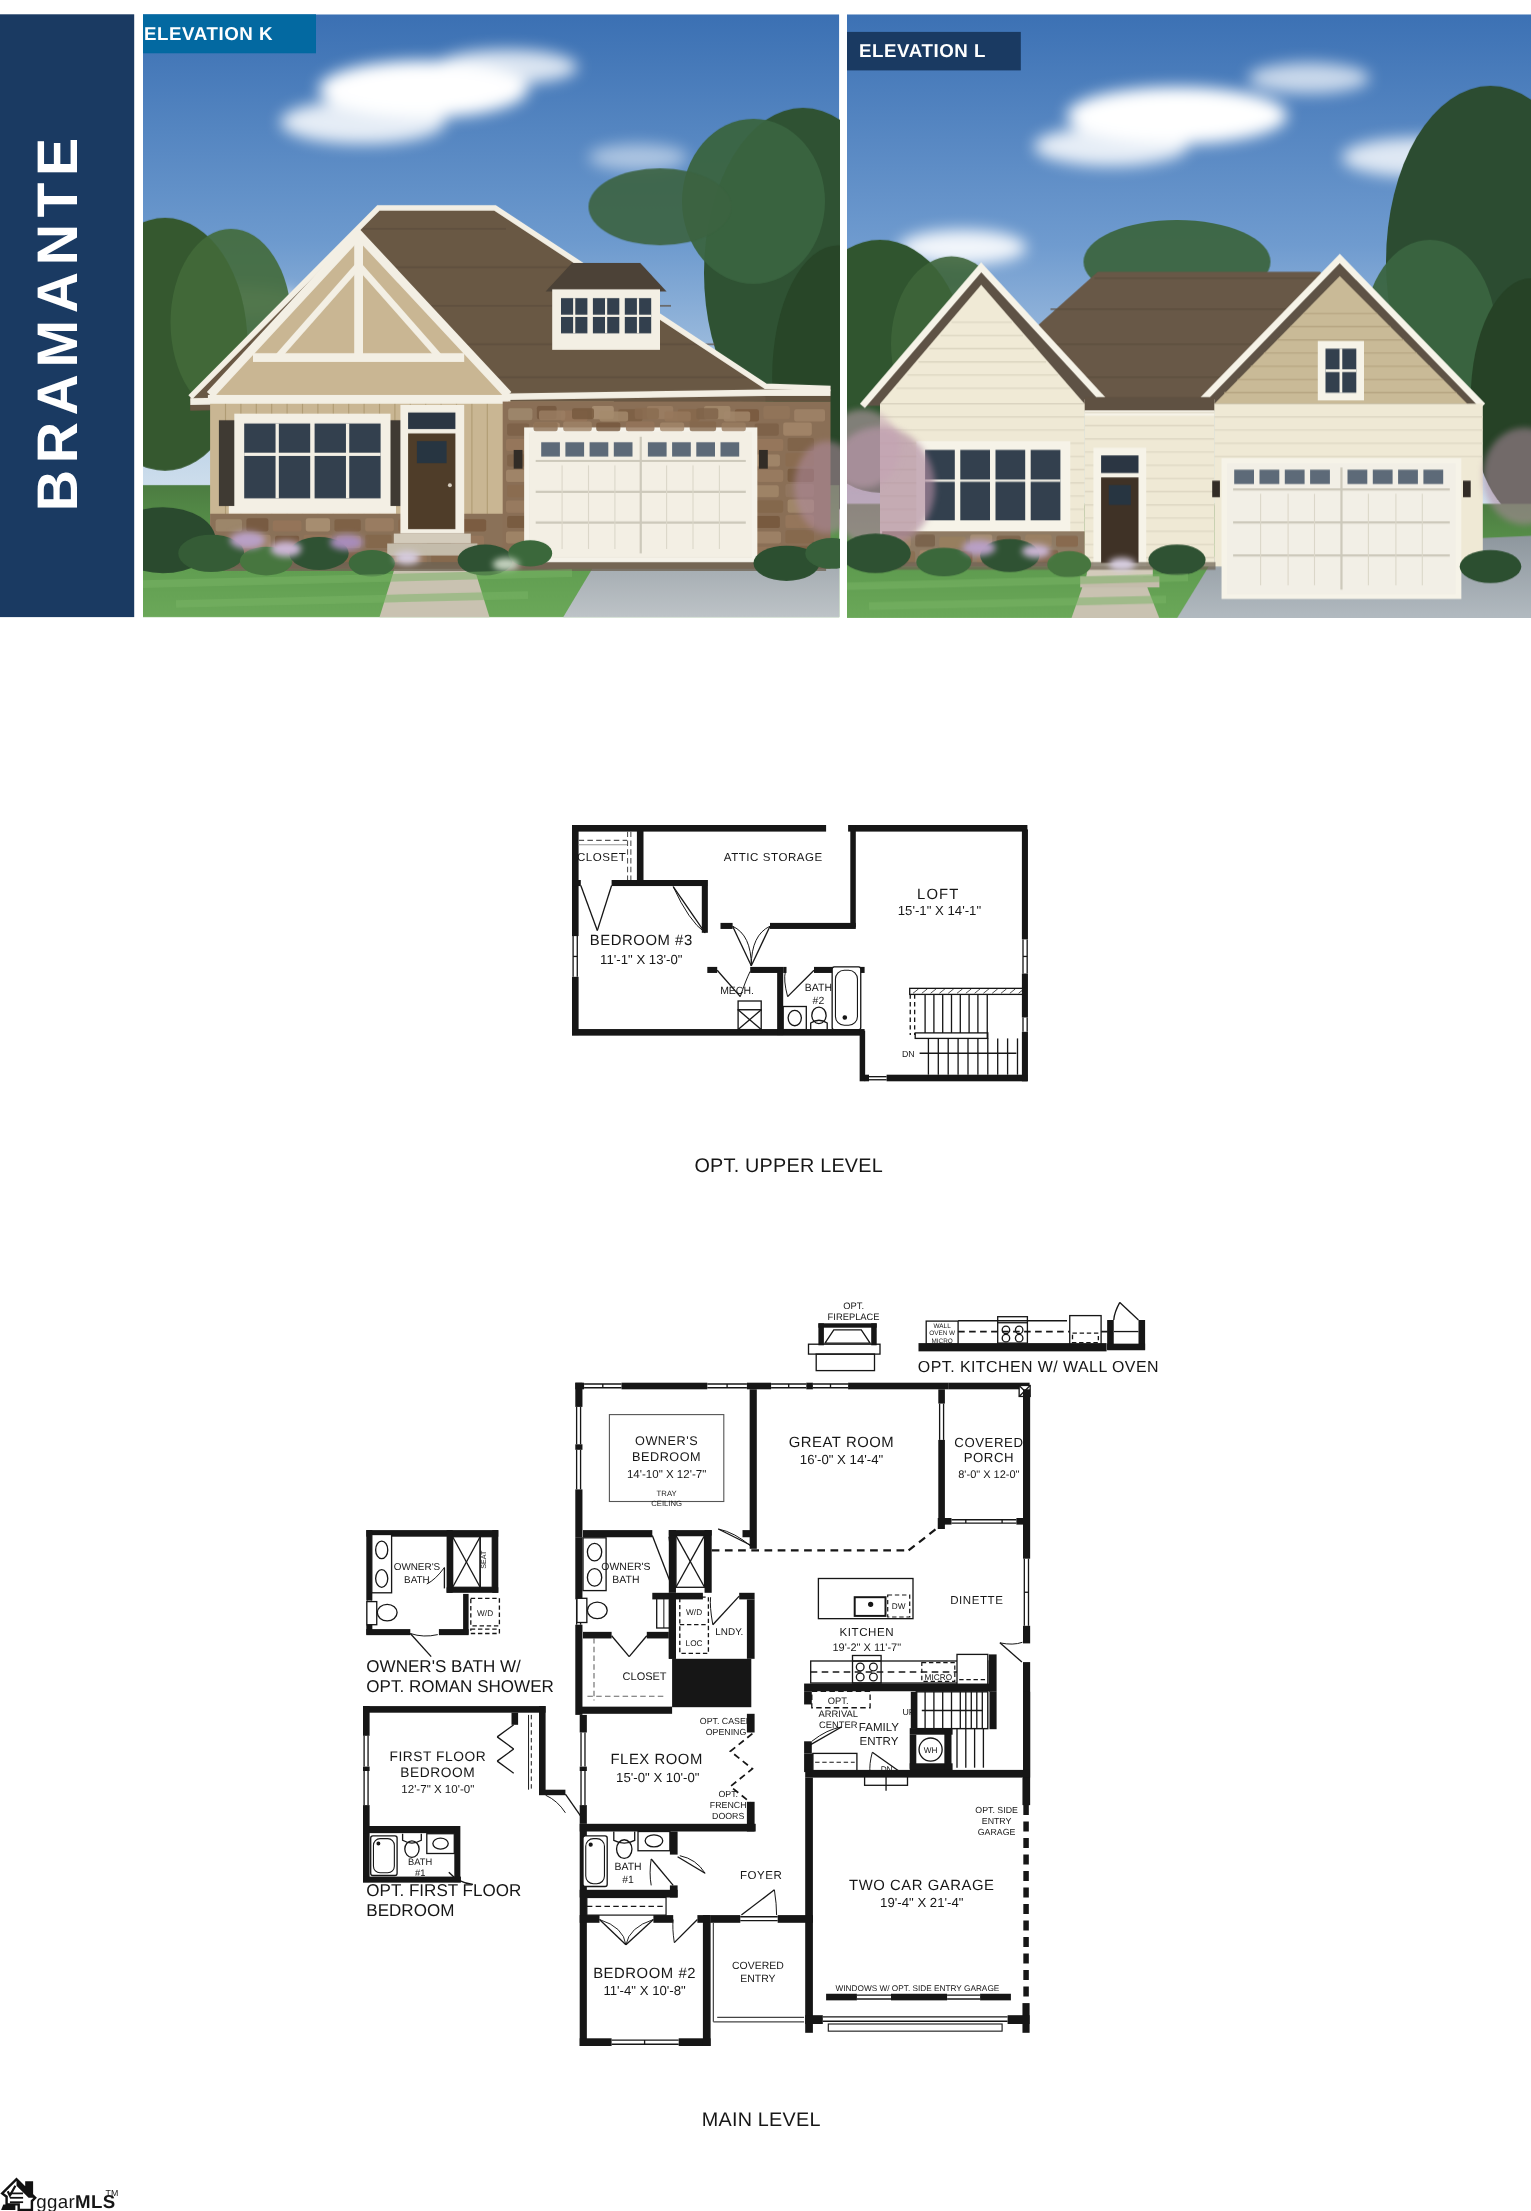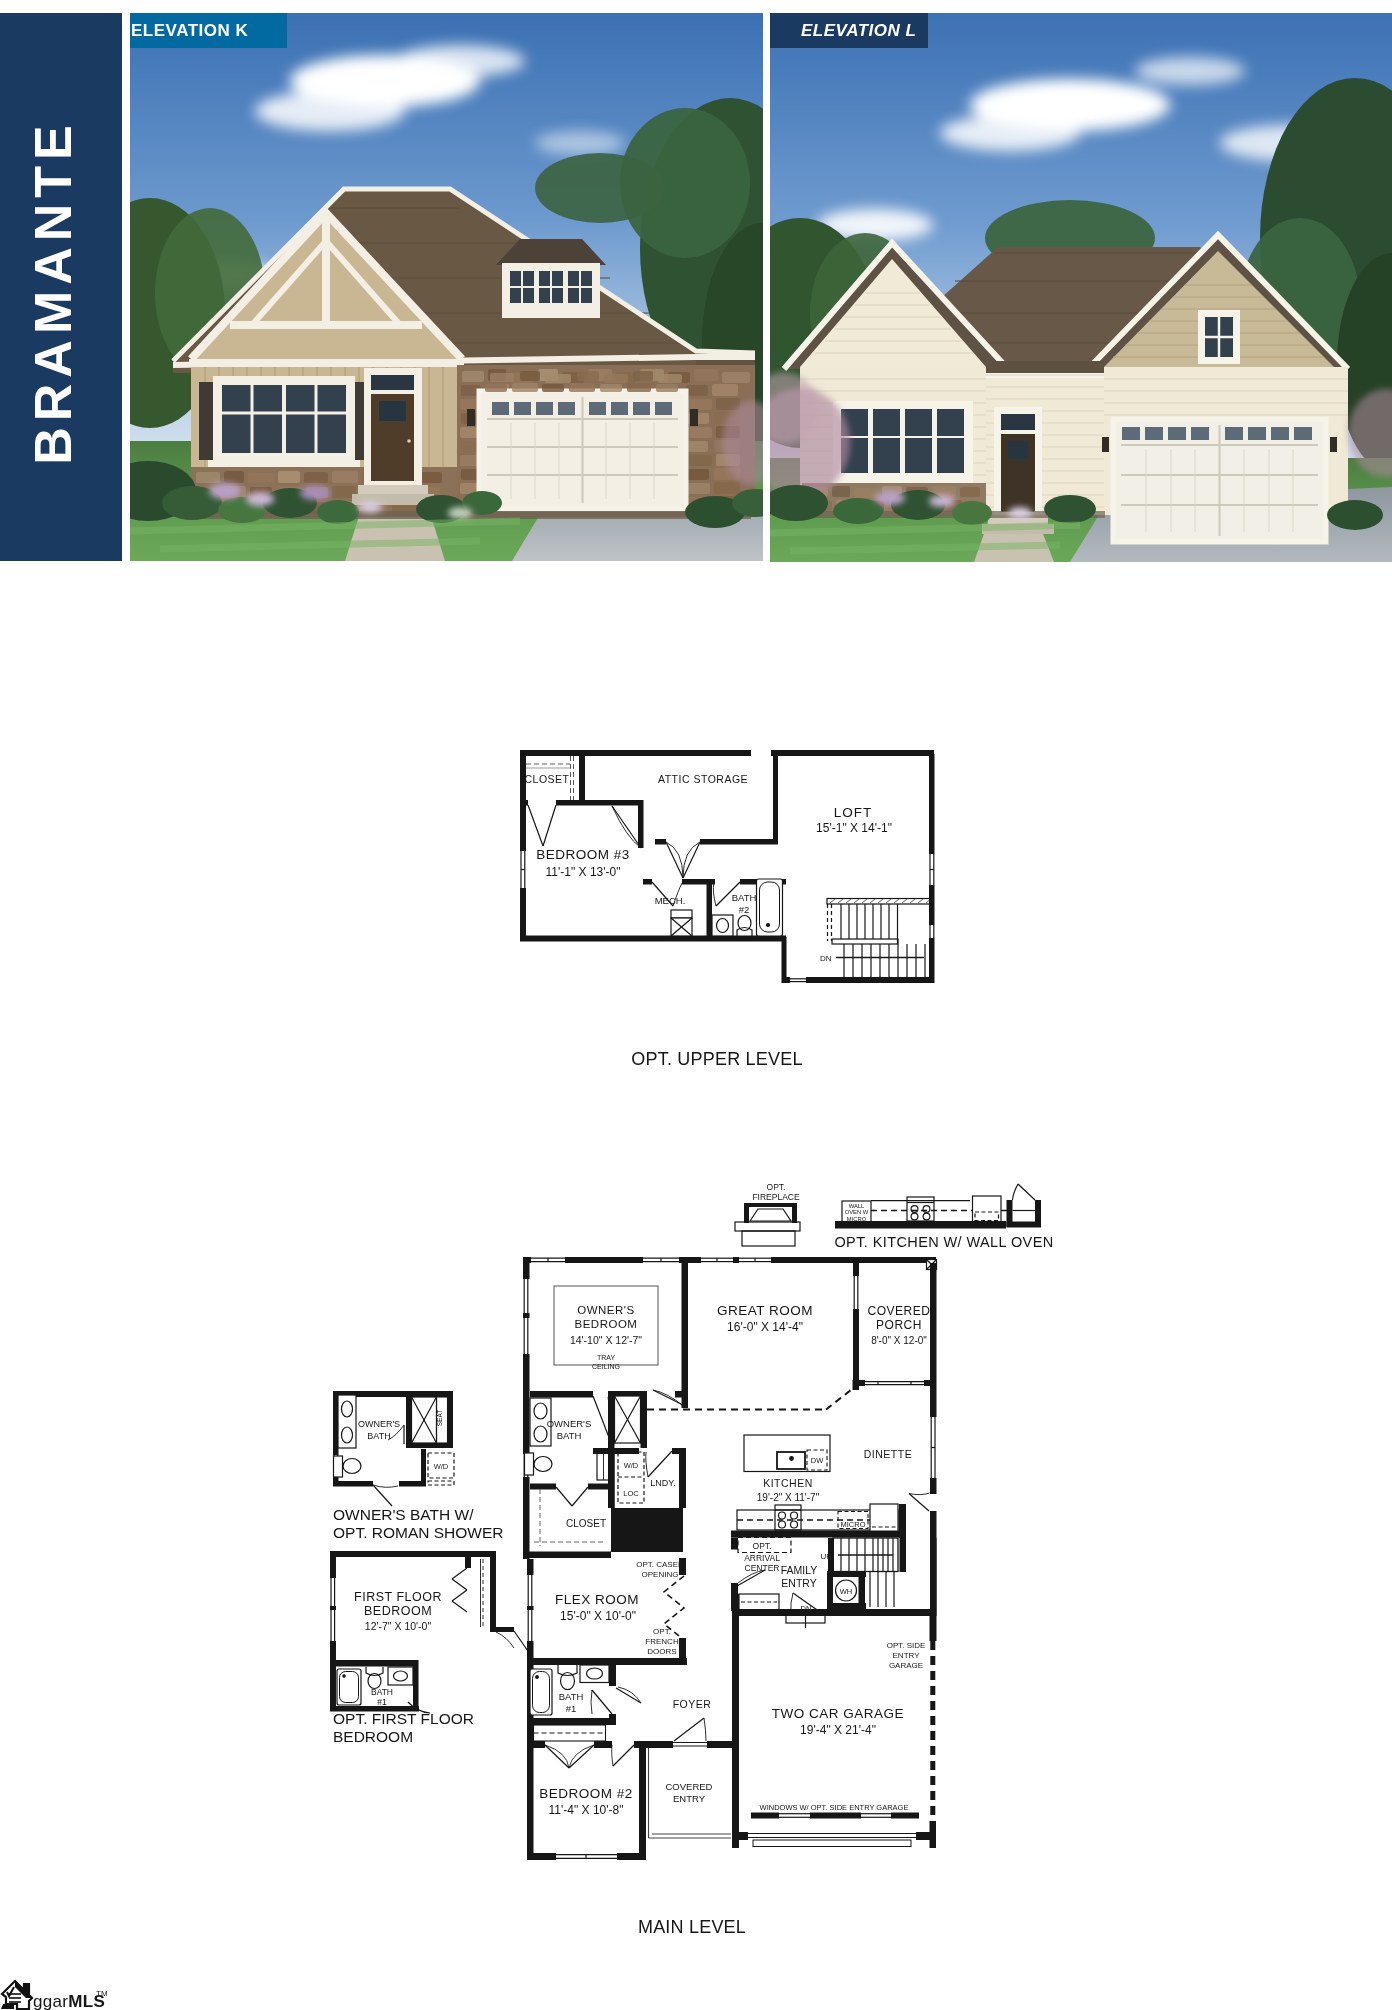--- a/index.html
+++ b/index.html
@@ -576,22 +576,22 @@
 
 <g stroke="#79b465" stroke-width="7" opacity="0.5">
   <line x1="0" y1="520" x2="310" y2="512"></line>
   <line x1="20" y1="538" x2="290" y2="532"></line>
 </g>
 </svg>
 
 <div class="abs" style="left:130px;top:13px;width:157px;height:35px;background:#0369a1;color:#fff;
      font-size:17px;font-weight:bold;letter-spacing:0.5px;line-height:35px;padding-left:1px;box-sizing:border-box;">ELEVATION K</div>
 
-<div class="abs" style="left:770px;top:13px;width:158px;height:35px;background:#1a3a62;color:#fff;
-     font-size:17px;font-weight:bold;letter-spacing:0.5px;line-height:35px;padding-left:31px;box-sizing:border-box;font-style:italic;">ELEVATION L</div>
+<div class="abs" style="left:770px;top:29px;width:158px;height:35px;background:#1a3a62;color:#fff;
+     font-size:17px;font-weight:bold;letter-spacing:0.5px;line-height:35px;padding-left:11px;box-sizing:border-box;">ELEVATION L</div>
 
 <svg id="plans" class="abs" style="left:0;top:0;" width="1392" height="2010" viewBox="0 0 1392 2010">
 
 <g>
   <rect class="w" x="520" y="750" width="231" height="6"></rect>
   <rect class="w" x="771" y="750" width="163" height="6"></rect>
   <rect class="w" x="520" y="750" width="6" height="101"></rect>
   <rect class="w" x="520" y="888" width="6" height="53"></rect>
   <rect class="w" x="520" y="935.5" width="266" height="6"></rect>
   <rect class="w" x="781.5" y="937" width="5" height="46"></rect>

